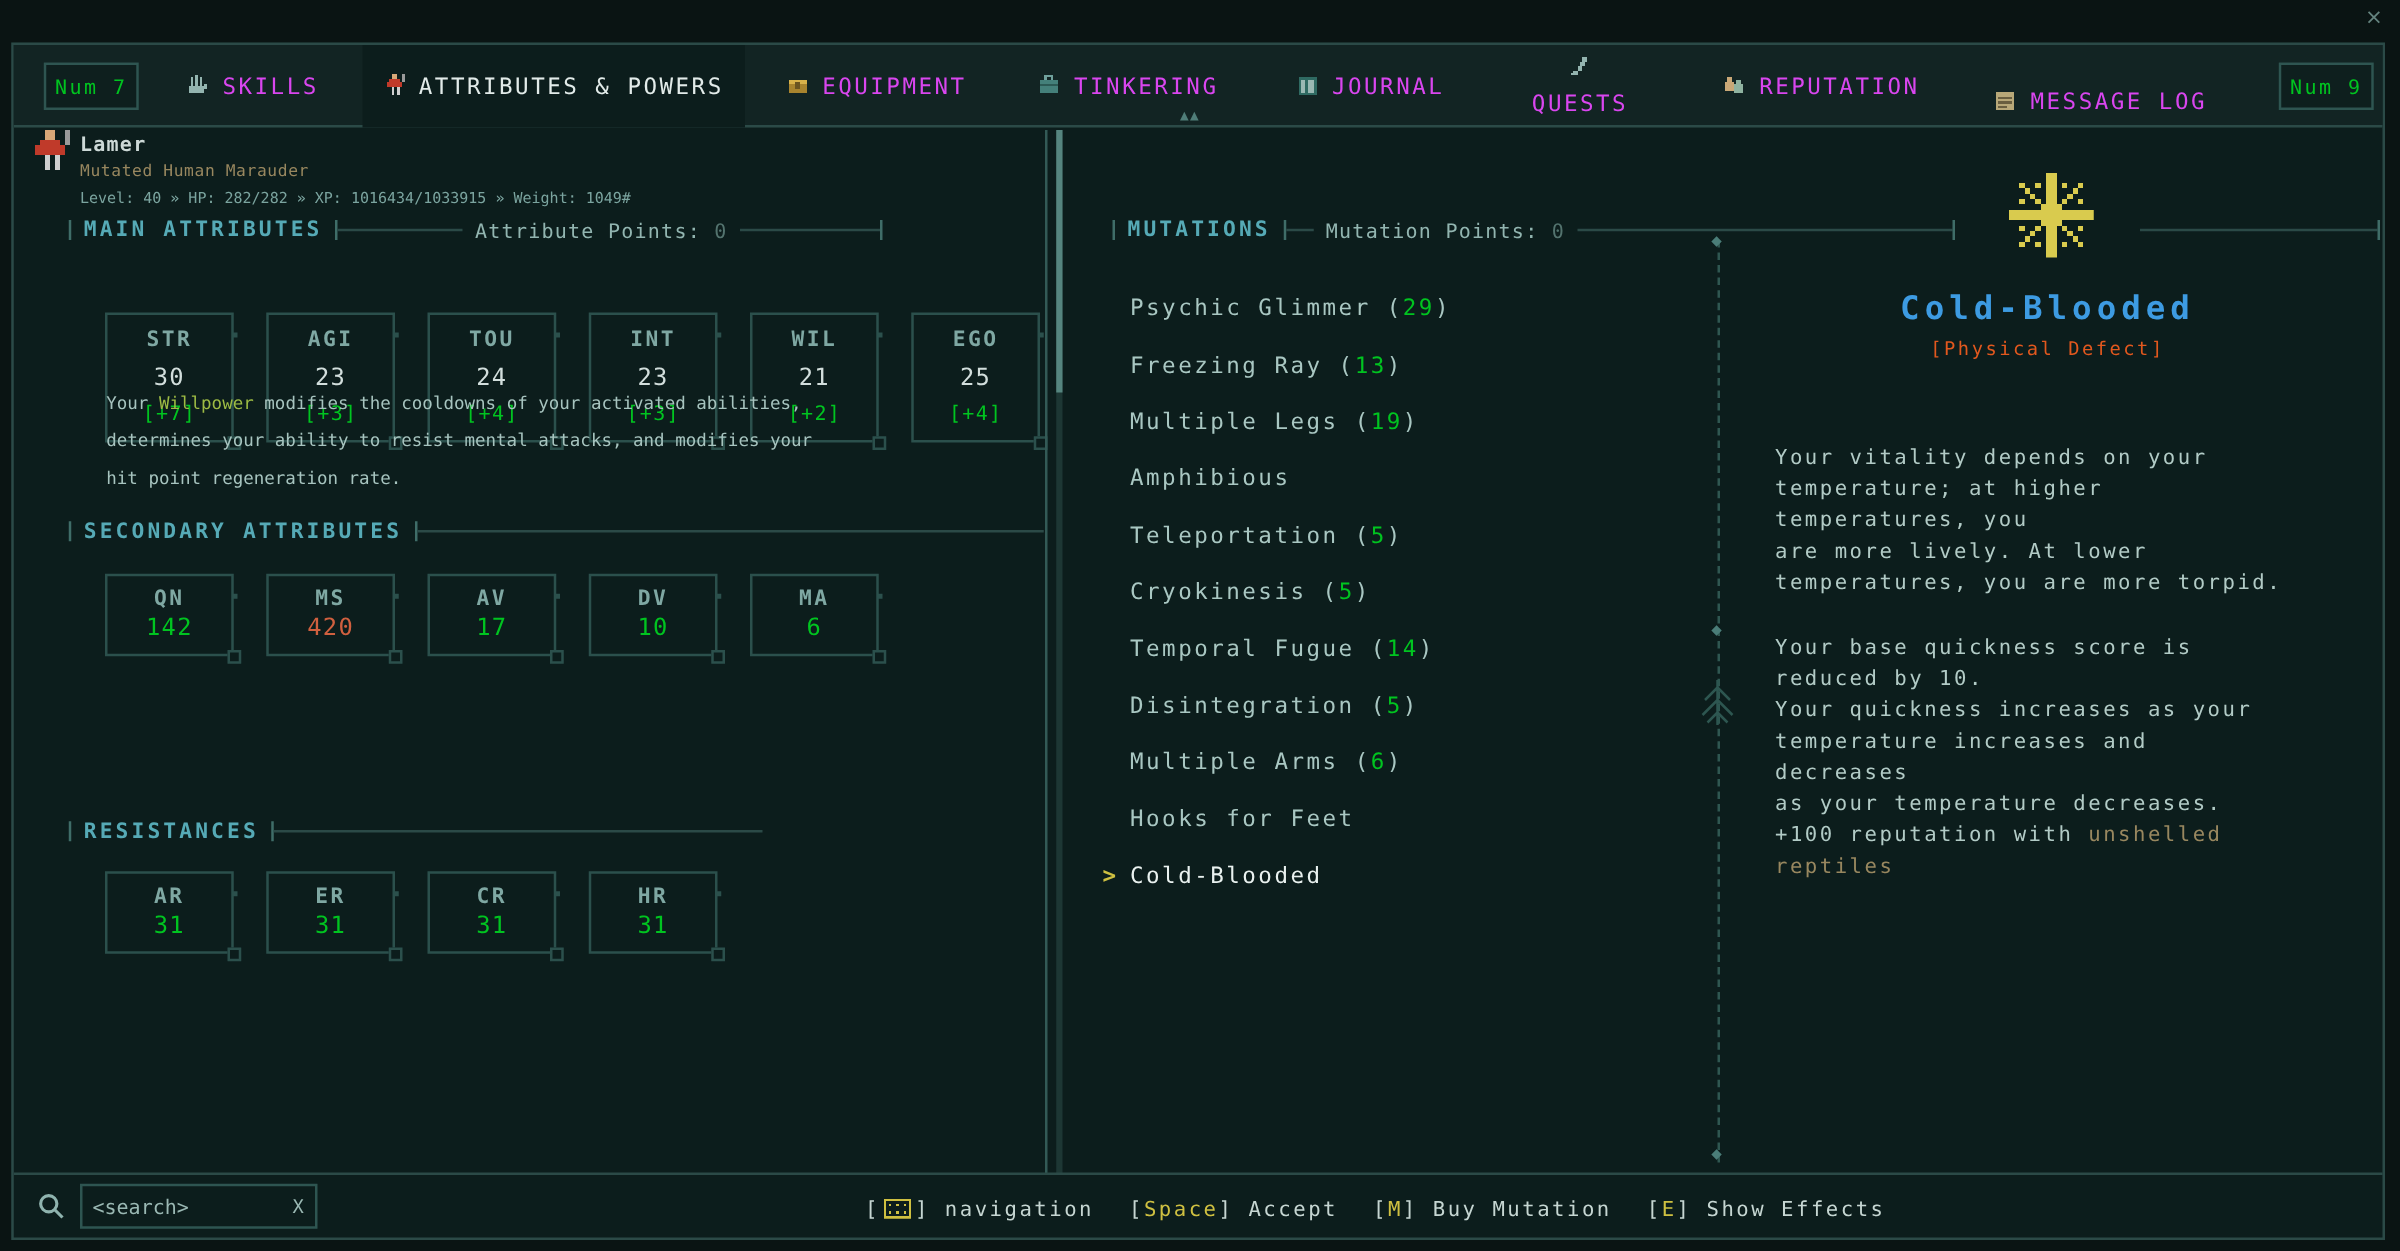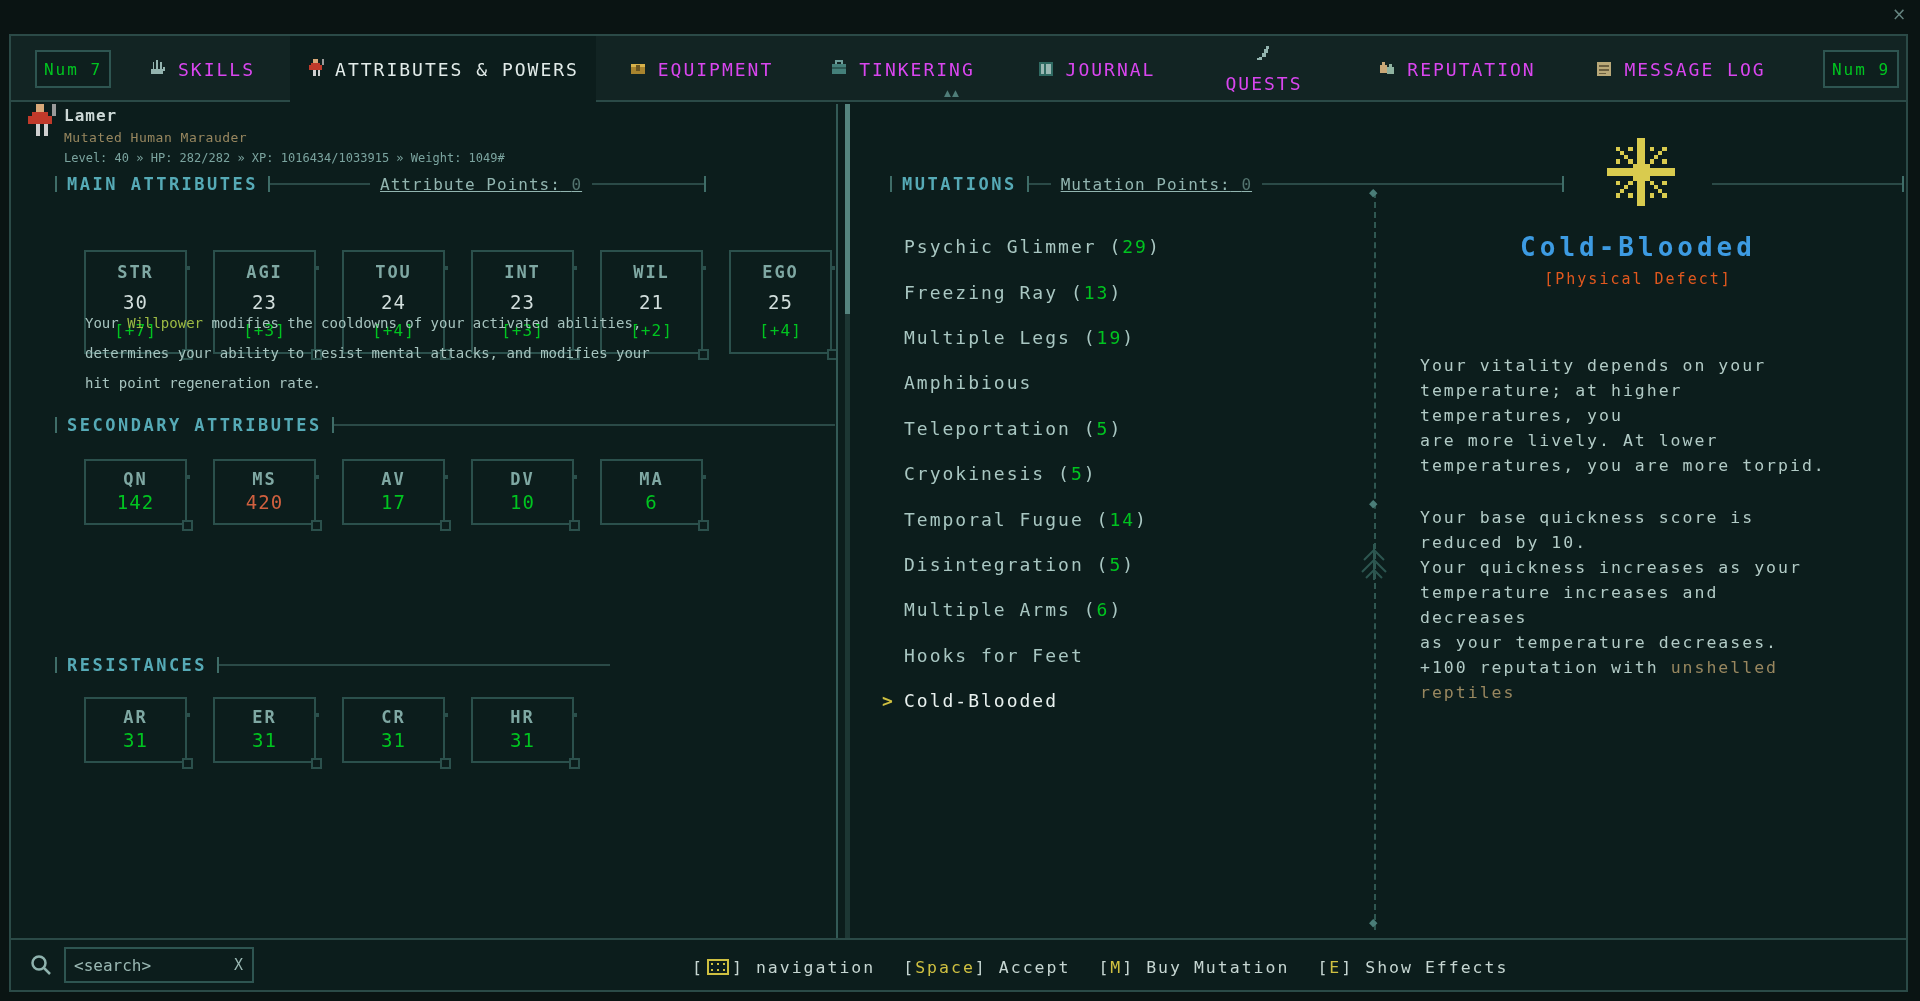--- a/index.html
+++ b/index.html
@@ -35,21 +35,21 @@
   .char-stats { position:absolute; left:64px; top:151px; color:#7ba49f; font-size:12px; }
 
   
   .sec-header { position:absolute; display:flex; align-items:center; height:18px; }
   .tick { width:2px; height:16px; background:#3f6d68; flex:none; }
   .hline { height:2px; background:#2b4a47; flex:none; }
   .hline.grow { flex:1; }
   .spacer { flex:none; }
   .sec-title { color:#56aab6; font-size:17px; font-weight:bold; letter-spacing:2.5px;
                margin:0 10px; white-space:nowrap; }
-  .pts { font-size:16px; letter-spacing:1px; color:#92b5b0; margin:18px 10px; white-space:nowrap;text-decoration:underline; }
+  .pts { font-size:16px; letter-spacing:1px; color:#92b5b0; margin:18px 10px; white-space:nowrap; }
   .pts-value { color:#53736e; }
 
   
   .attr-row { position:absolute; display:flex; gap:26px;padding-left:15px; }
   .attr-box { position:relative; width:103px; height:104px; border:2px solid #2b504c;
               display:flex; flex-direction:column; align-items:center;
               justify-content:space-between; padding:10px 0 12px; }
   .attr-box::after { content:""; position:absolute; right:-8px; bottom:-8px; width:7px;
                      height:7px; border:2px solid #2b504c; background:#0c1d1c; }
   .attr-box::before { content:""; position:absolute; right:-5px; top:14px; width:4px;
@@ -193,21 +193,21 @@
     <div class="tab" style="left:1360px;width:172px;">
       <svg class="ticon" width="18" height="18" viewBox="0 0 10 10" shape-rendering="crispEdges">
           <rect x="2" y="1" width="2" height="2" fill="#c9a877"></rect>
           <rect x="1" y="3" width="4" height="4" fill="#c9a877"></rect>
           <rect x="6" y="2" width="2" height="2" fill="#8fb3a0"></rect>
           <rect x="5" y="4" width="4" height="4" fill="#8fb3a0"></rect>
         </svg>
       <span>REPUTATION</span>
     </div>
 
-    <div class="tab" style="left:1581px;width:177px;">
+    <div class="tab" style="left:1581px;width:177px;margin-top:12px;">
       <svg class="ticon" width="18" height="18" viewBox="0 0 10 10" shape-rendering="crispEdges">
           <rect x="1" y="1" width="8" height="8" fill="#b8a878"></rect>
           <rect x="2" y="3" width="6" height="1" fill="#6a5f40"></rect>
           <rect x="2" y="5" width="6" height="1" fill="#6a5f40"></rect>
           <rect x="2" y="7" width="4" height="1" fill="#6a5f40"></rect>
         </svg>
       <span>MESSAGE LOG</span>
     </div>
 
     <div class="pager" style="left:1812px;">Num 9</div>

